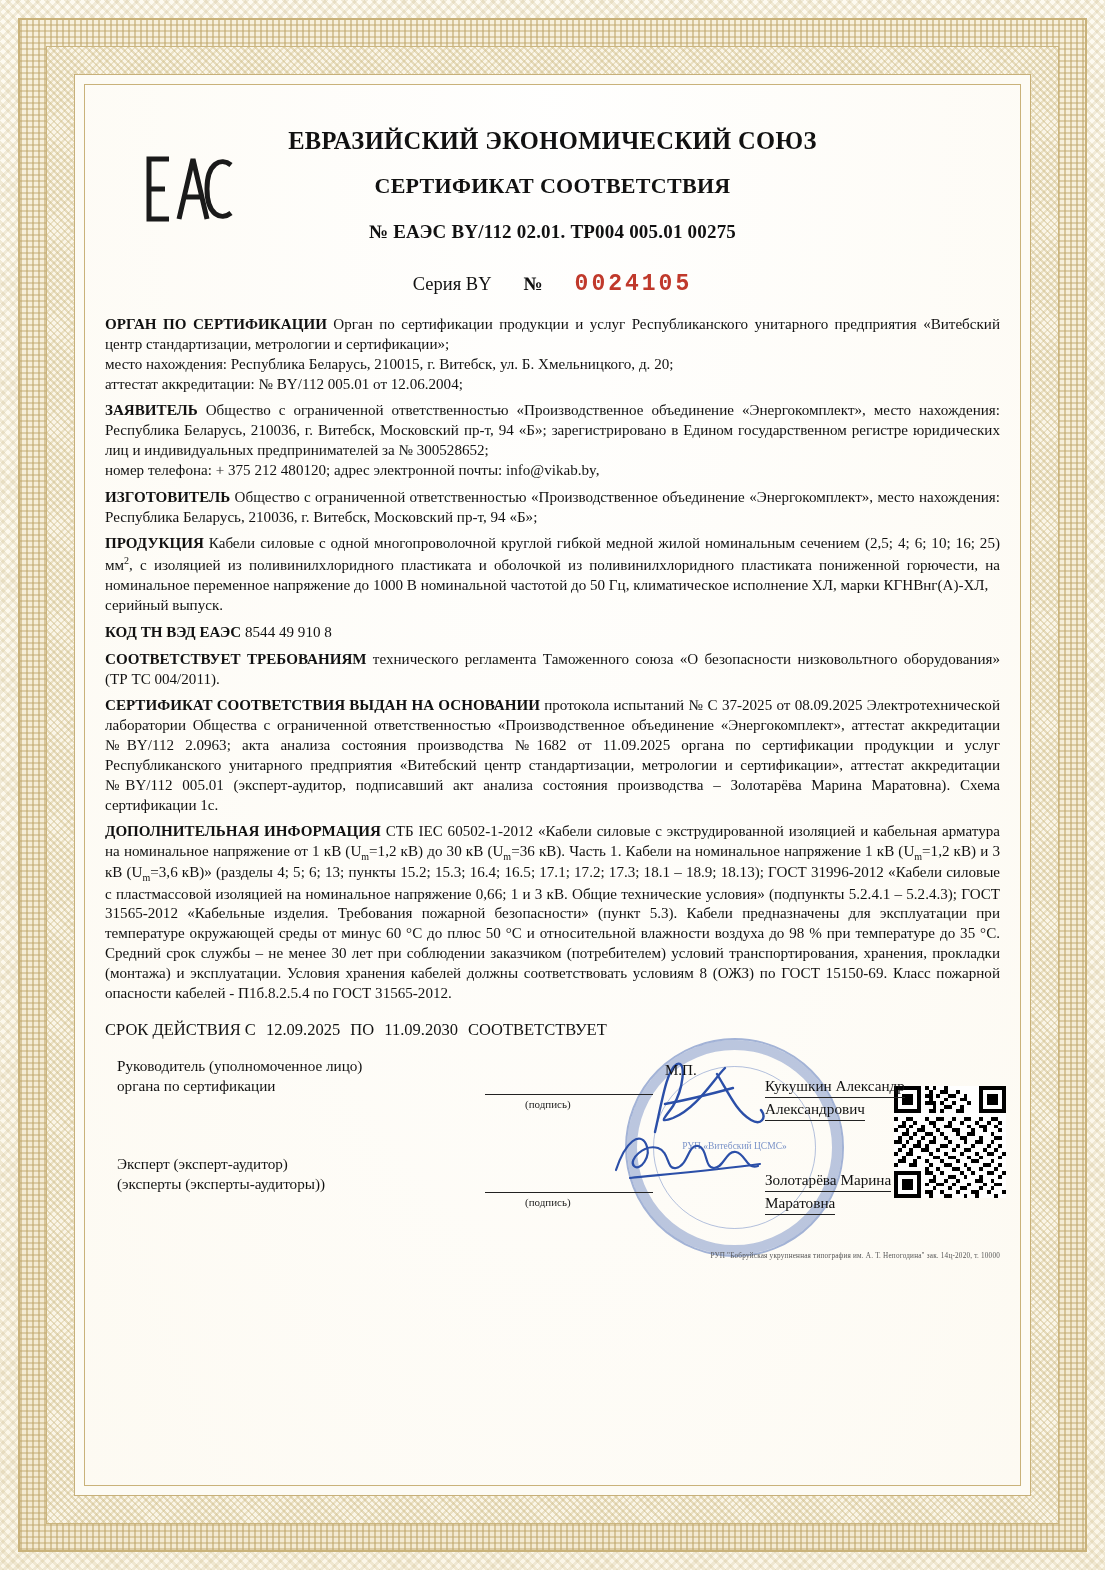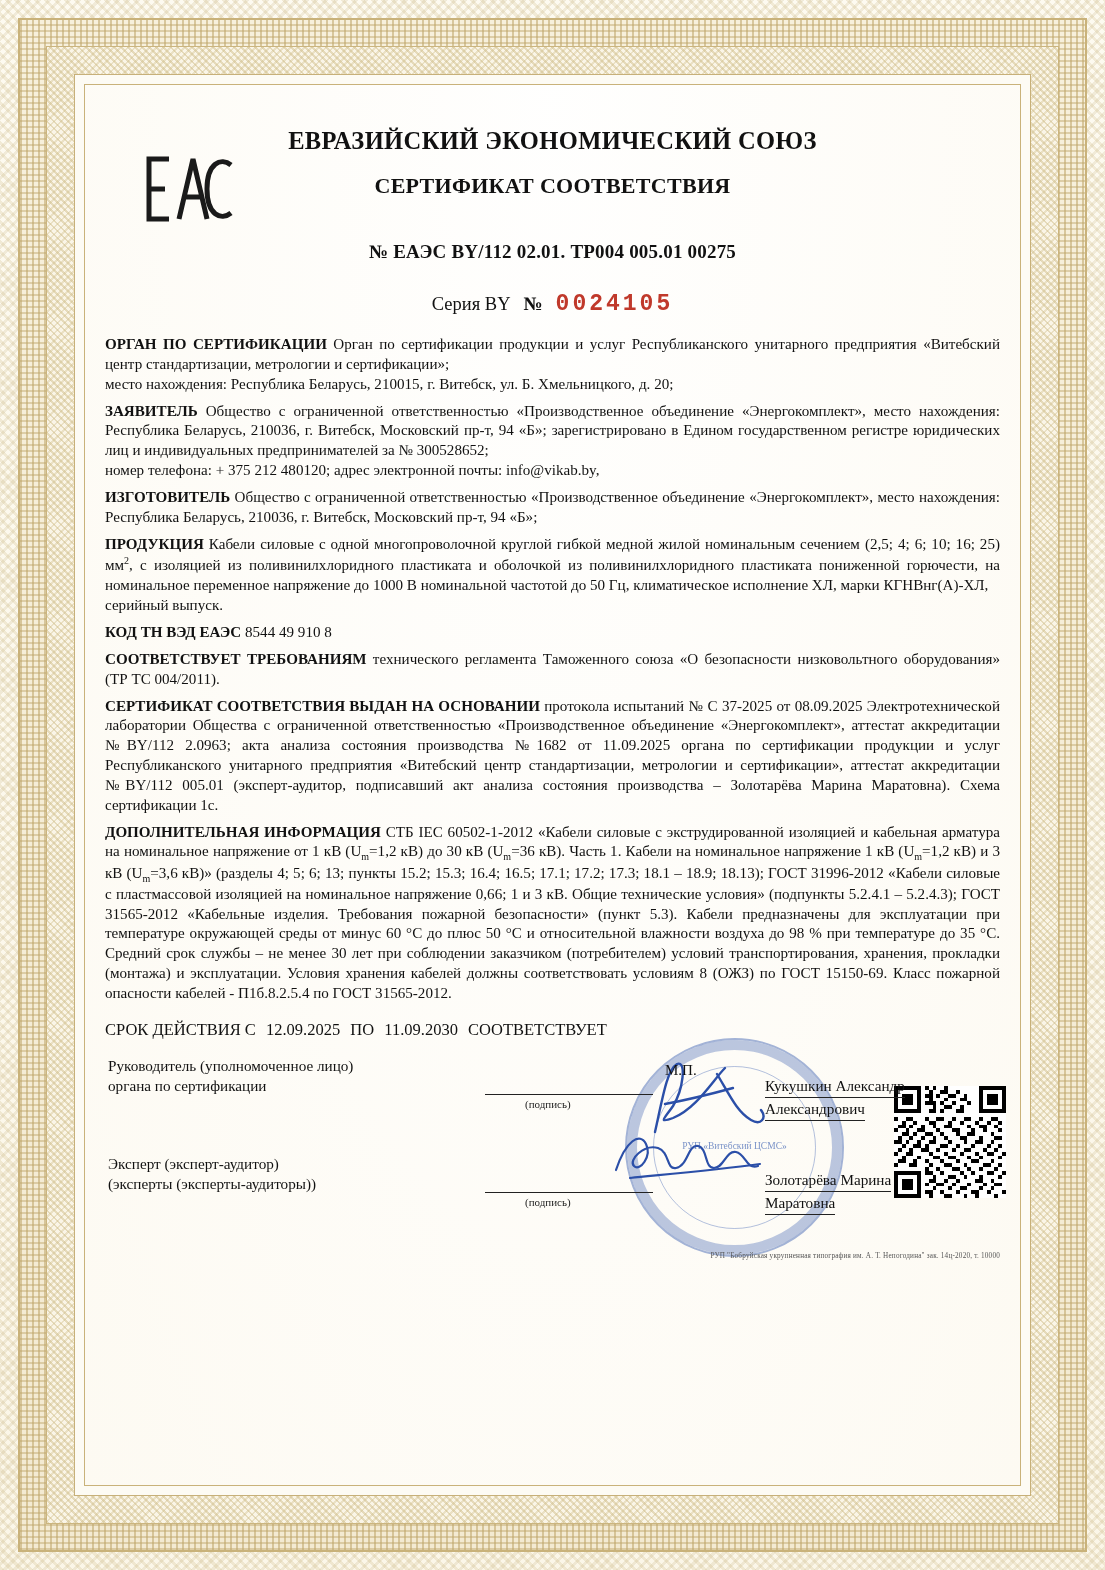--- a/index.html
+++ b/index.html
@@ -85,30 +85,30 @@
   }
   h2.subtitle {
     font-size: 22px;
     font-weight: bold;
     margin: 18px 0 0 0;
     letter-spacing: .3px;
   }
   .cert-number {
     font-size: 19px;
     font-weight: bold;
-    margin-top: 42px;
+    margin-top: 22px;
     letter-spacing: .2px;
   }
   .series-row {
     margin-top: 28px;
     font-size: 18.5px;
     display: flex;
     justify-content: center;
     align-items: baseline;
-    gap: 13px;
+    gap: 32px;
   }
   .series-label { }
   .series-hash { font-weight: bold; font-size: 19px; }
   .series-value {
     color: #c0392b;
     font-family: "Liberation Mono", monospace;
     font-size: 23px;
     letter-spacing: 3px;
     font-weight: 600;
   }
@@ -138,21 +138,21 @@
     position: relative;
     margin-top: 16px;
     height: 180px;
   }
   .sign-row {
     position: relative;
     height: 74px;
   }
   .sign-role {
     position: absolute;
-    left: 3px;
+    left: 12px;
     top: 0;
     font-size: 15.2px;
     line-height: 1.32;
     width: 330px;
   }
   .sign-line {
     position: absolute;
     border-bottom: 1px solid #222;
     width: 168px;
   }
@@ -258,20 +258,21 @@
         <span class="series-value">0024105</span>
       </div>
     </div>
 
     <div class="body-text">
 
       <div class="para">
         <span class="lbl">ОРГАН ПО СЕРТИФИКАЦИИ</span><span> Орган по сертификации продукции и услуг Республиканского унитарного предприятия «Витебский центр стандартизации, метрологии и сертификации»;</span>
       </div>
       <div class="nowrapline">место нахождения: Республика Беларусь, 210015, г. Витебск, ул. Б. Хмельницкого, д. 20;</div>
+      <div class="nowrapline">аттестат аккредитации: № BY/112 005.01 от 12.06.2004;</div>
 
       <div class="para">
         <span class="lbl">ЗАЯВИТЕЛЬ</span><span> Общество с ограниченной ответственностью «Производственное объединение «Энергокомплект», место нахождения: Республика Беларусь, 210036, г. Витебск, Московский пр-т, 94 «Б»; зарегистрировано в Едином государственном регистре юридических лиц и индивидуальных предпринимателей за № 300528652;</span>
       </div>
       <div class="nowrapline">номер телефона: + 375 212 480120; адрес электронной почты: info@vikab.by,</div>
 
       <div class="para">
         <span class="lbl">ИЗГОТОВИТЕЛЬ</span><span> Общество с ограниченной ответственностью «Производственное объединение «Энергокомплект», место нахождения: Республика Беларусь, 210036, г. Витебск, Московский пр-т, 94 «Б»;</span>
       </div>
 

